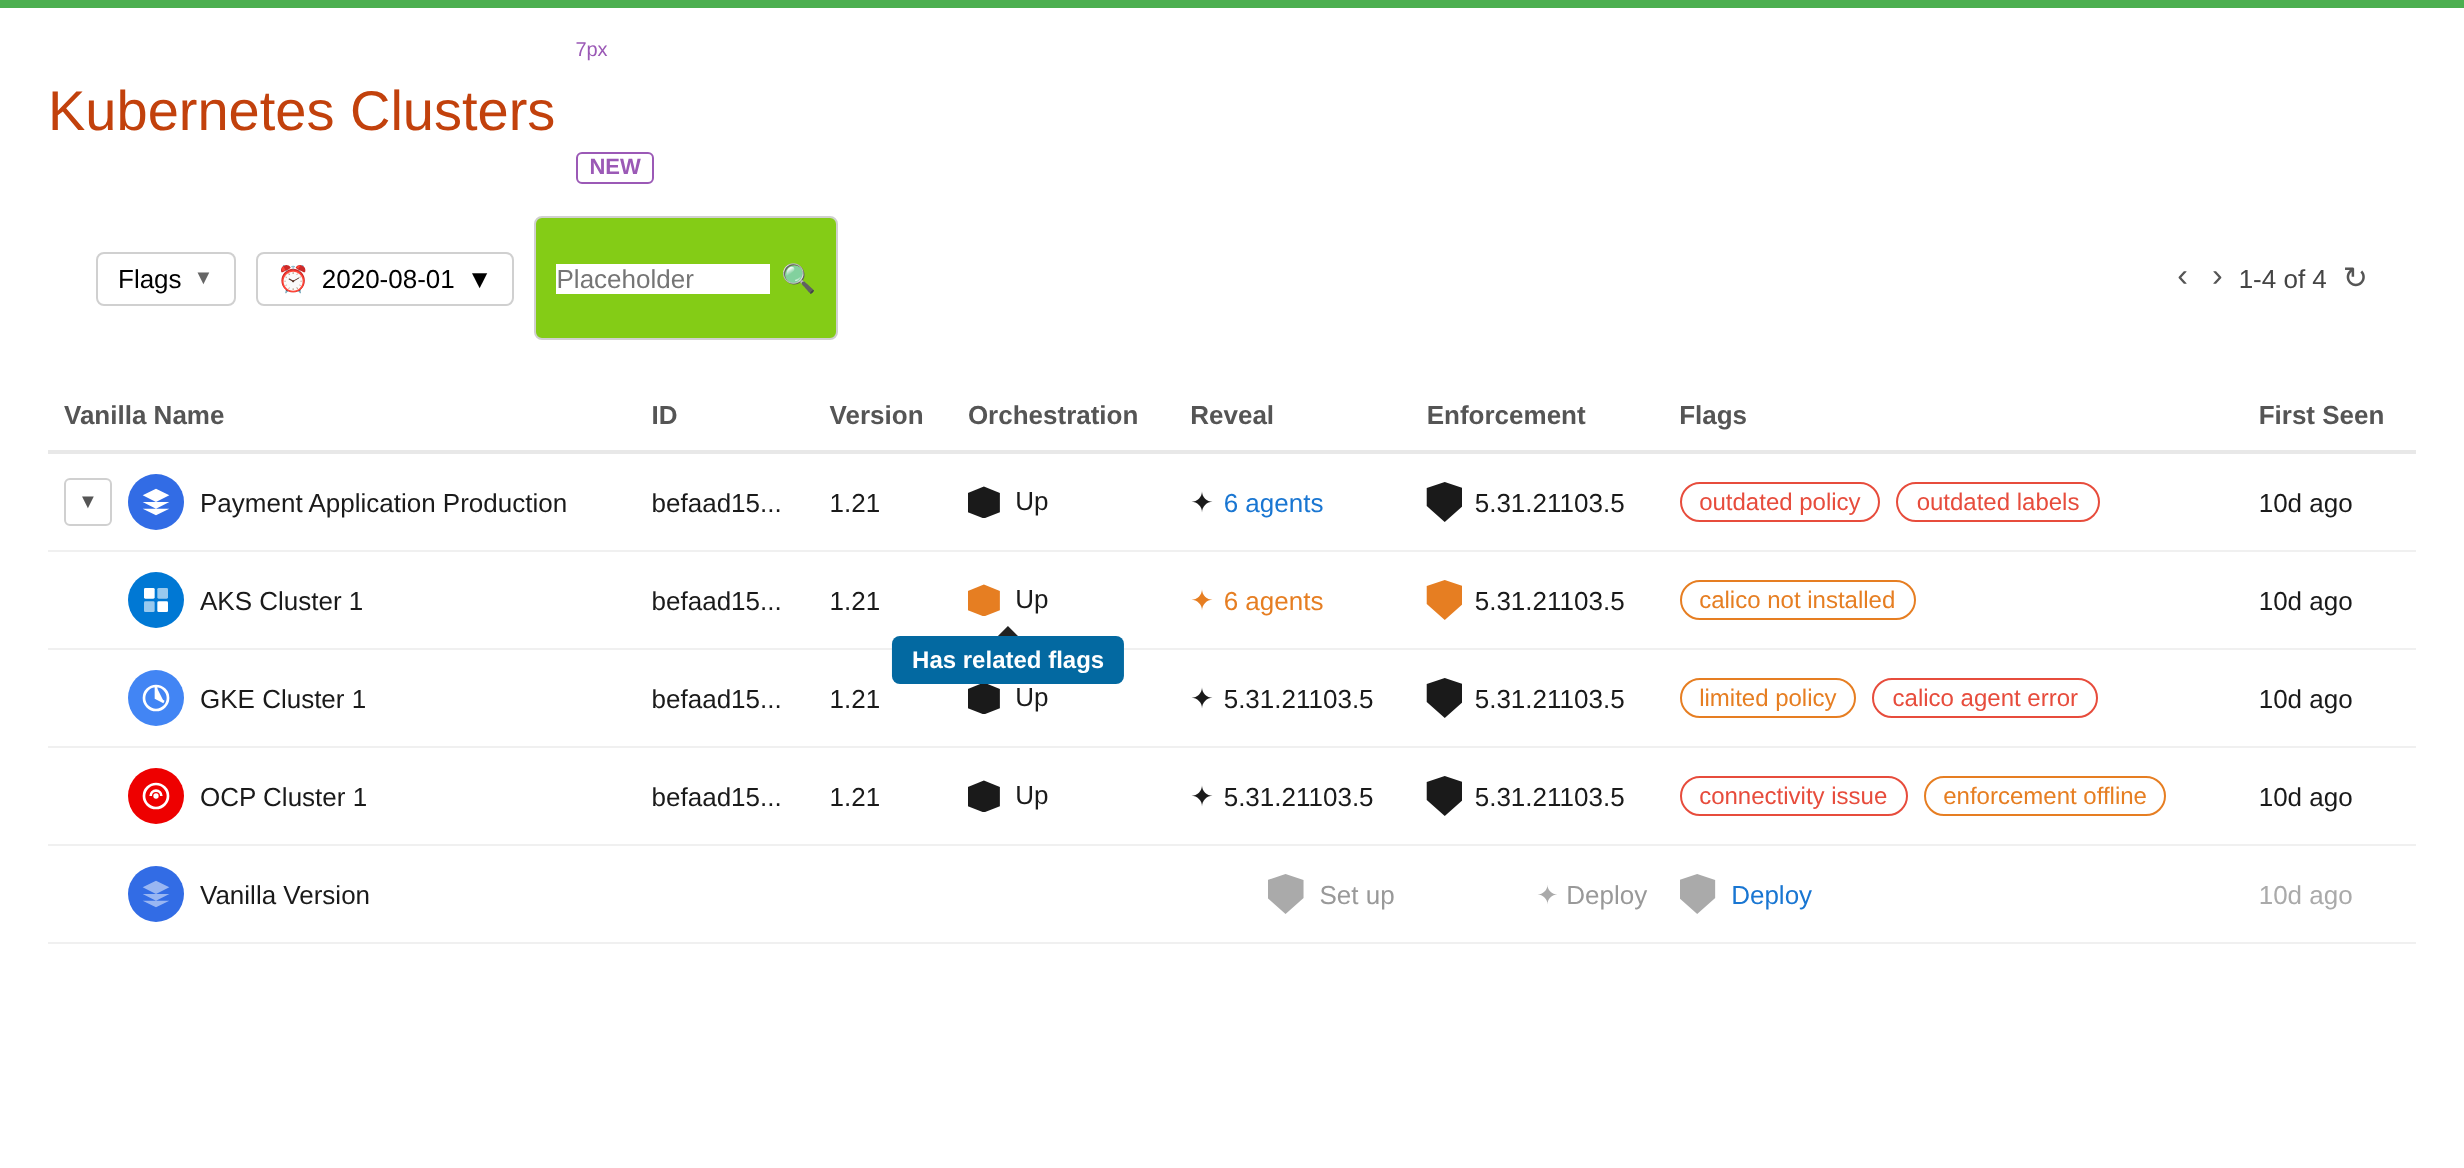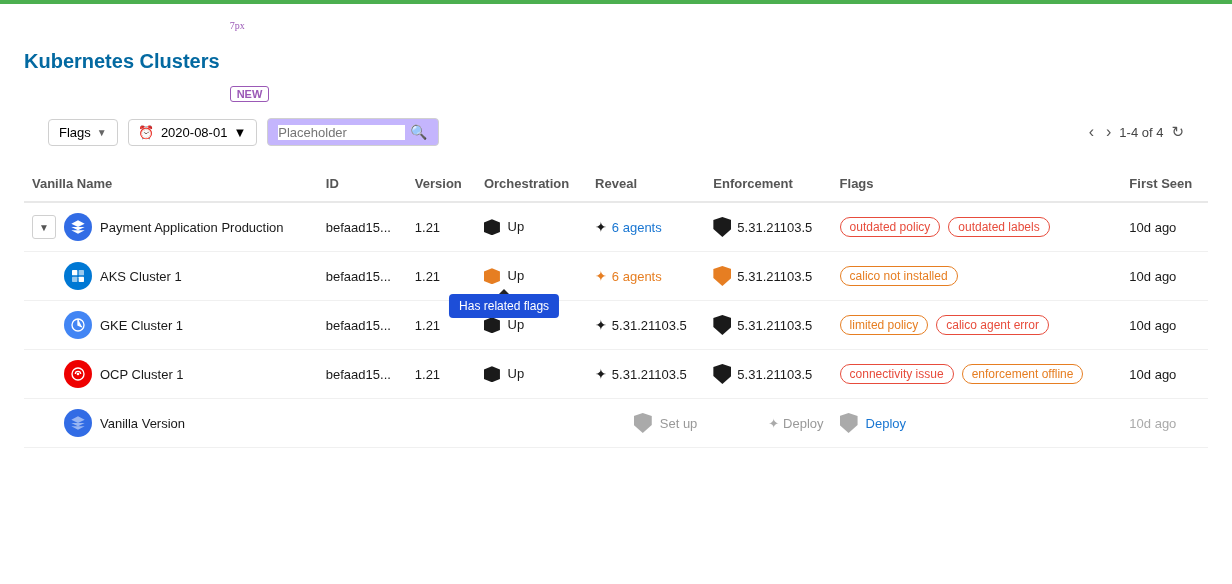--- a/index.html
+++ b/index.html
@@ -2,31 +2,31 @@
 <html><head>
   <meta charset="utf-8">
   <style>
     * { box-sizing: border-box; margin: 0; padding: 0; }
     body { font-family: -apple-system, BlinkMacSystemFont, 'Segoe UI', sans-serif; background: #fff; color: #1a1a1a; font-size: 14px; }
     
     .top-bar { height: 4px; background: #4caf50; width: 100%; }
     
     .header { padding: 16px 24px 8px; }
     .header-title-row { display: flex; align-items: center; gap: 10px; margin-bottom: 16px; }
-    .page-title { font-size: 20px; font-weight: 700; color: #0369a1; }
+    .page-title { font-size: 28px; font-weight: 400; color: #c2410c; }
     .new-badge-wrap { display: flex; flex-direction: column; align-items: flex-start; }
-    .px-label { font-size: 10px; color: #9b59b6; margin-bottom: 11px; font-family: Liberation Serif, serif; }
+    .px-label { font-size: 10px; color: #9b59b6; margin-bottom: 1px; }
     .new-badge { border: 1.5px solid #9b59b6; color: #9b59b6; font-size: 11px; font-weight: 600; padding: 1px 6px; border-radius: 3px; margin-top: 44px; }
     
     .toolbar { display: flex; align-items: center; gap: 10px; padding: 0 24px 12px; }
     .filter-btn { display: flex; align-items: center; gap: 6px; border: 1px solid #d0d0d0; border-radius: 4px; padding: 5px 10px; cursor: pointer; font-size: 13px; background: #fff; }
     .filter-btn .chevron { font-size: 10px; color: #666; }
     .date-btn { display: flex; align-items: center; gap: 6px; border: 1px solid #d0d0d0; border-radius: 4px; padding: 5px 10px; cursor: pointer; font-size: 13px; background: #fff; }
     .date-icon { color: #555; font-size: 13px; }
-    .search-wrap { display: flex; align-items: center; border: 1px solid #d0d0d0; border-radius: 4px; padding: 5px 10px; background: #c4b5fd; gap: 6px; width: 172px; }
+    .search-wrap { display: flex; align-items: center; border: 1px solid #d0d0d0; border-radius: 4px; padding: 22px 10px; background: #84cc16; gap: 6px; width: 152px; }
     .search-input { border: none; outline: none; font-size: 13px; color: #999; width: 100%; }
     .search-icon-btn { cursor: pointer; color: #555; font-size: 14px; background: none; border: none; }
     .spacer { flex: 1; }
     .pagination { display: flex; align-items: center; gap: 4px; font-size: 13px; color: #444; }
     .page-nav { cursor: pointer; color: #555; font-size: 16px; padding: 2px 4px; background: none; border: none; }
     .refresh-btn { cursor: pointer; color: #555; font-size: 15px; background: none; border: none; margin-left: 4px; }
     
     .table-wrap { padding: 0 24px; }
     table { width: 100%; border-collapse: collapse; }
     thead tr { border-bottom: 2px solid #e8e8e8; }
@@ -54,21 +54,21 @@
     .enforcement-cell { display: flex; align-items: center; gap: 2px; }
     
     .flag-tag { display: inline-block; border: 1.5px solid; border-radius: 12px; padding: 2px 9px; font-size: 12px; margin-right: 4px; white-space: nowrap; text-align: right; }
     .flag-tag-red { border-color: #e74c3c; color: #e74c3c; }
     .flag-tag-orange { border-color: #e67e22; color: #e67e22; }
     
     .flags-cell { display: flex; align-items: center; flex-wrap: wrap; gap: 4px; }
     
     .action-link { color: #999; font-size: 13px; display: flex; align-items: center; gap: 4px; text-decoration: none; justify-content: flex-end; }
     .action-link-blue { color: #1976d2; font-size: 13px; display: flex; align-items: center; gap: 4px; text-decoration: none; }
-    .tooltip-box { position: absolute; background: #1d4ed8; color: #fff; font-size: 12px; padding: 5px 10px; border-radius: 4px; white-space: nowrap; left: 50%; transform: translateX(-50%); bottom: -34px; z-index: 100; }
+    .tooltip-box { position: absolute; background: #0369a1; color: #fff; font-size: 12px; padding: 5px 10px; border-radius: 4px; white-space: nowrap; left: 50%; transform: translateX(-50%); bottom: -34px; z-index: 100; font-weight: bold; }
     .tooltip-box::before { content: ''; position: absolute; top: -5px; left: 50%; transform: translateX(-50%); border-width: 0 5px 5px 5px; border-style: solid; border-color: transparent transparent #222 transparent; }
     
     .vanilla-row td { color: #aaa; }
     
     
     .k8s-blue { background: #326ce5; }
   </style>
 </head>
 <body>
 

